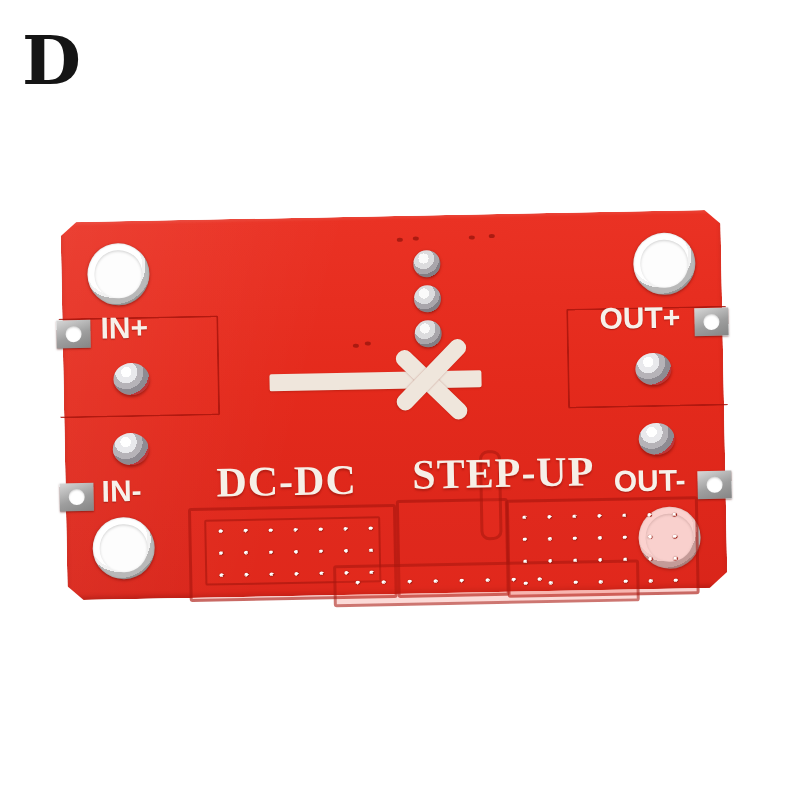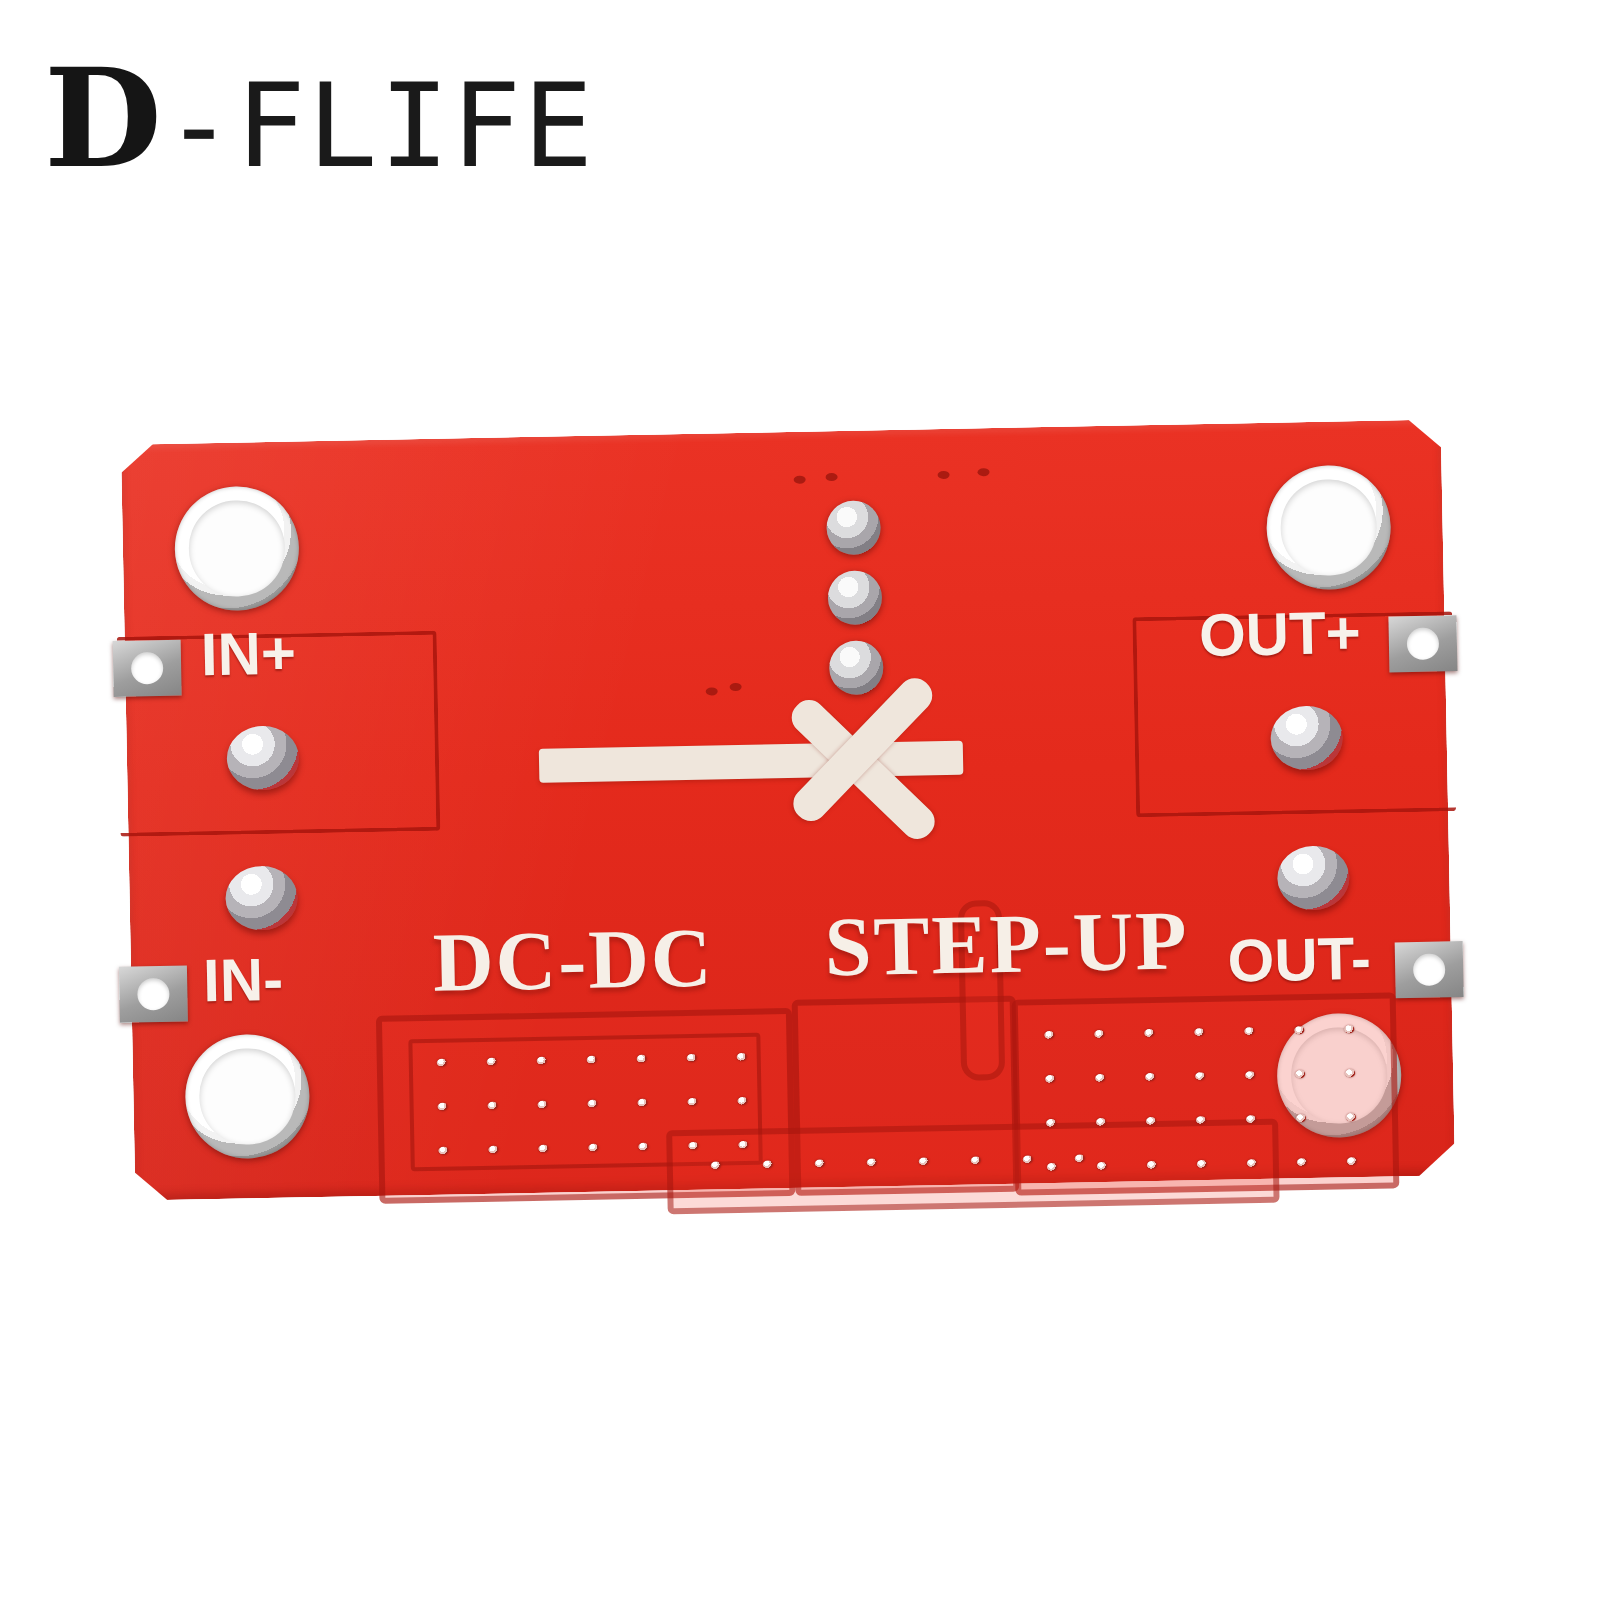--- a/index.html
+++ b/index.html
@@ -179,21 +179,20 @@
   .tp{
     position:absolute; width:6px;height:4px;border-radius:50%;
     background:rgba(150,20,12,.75);
   }
 </style>
 </head>
 <body>
 
 <div id="brand">
   <span class="mark">D</span>
-  <span class="word">-FLIFE</span>
 </div>
 
 <div id="board-wrap">
   <div id="board">
 
     <div class="pcb"></div>
     <div class="pcb-edge"></div>
 
     <div class="silkbox silk-in"></div>
     <div class="silkbox silk-out"></div>

